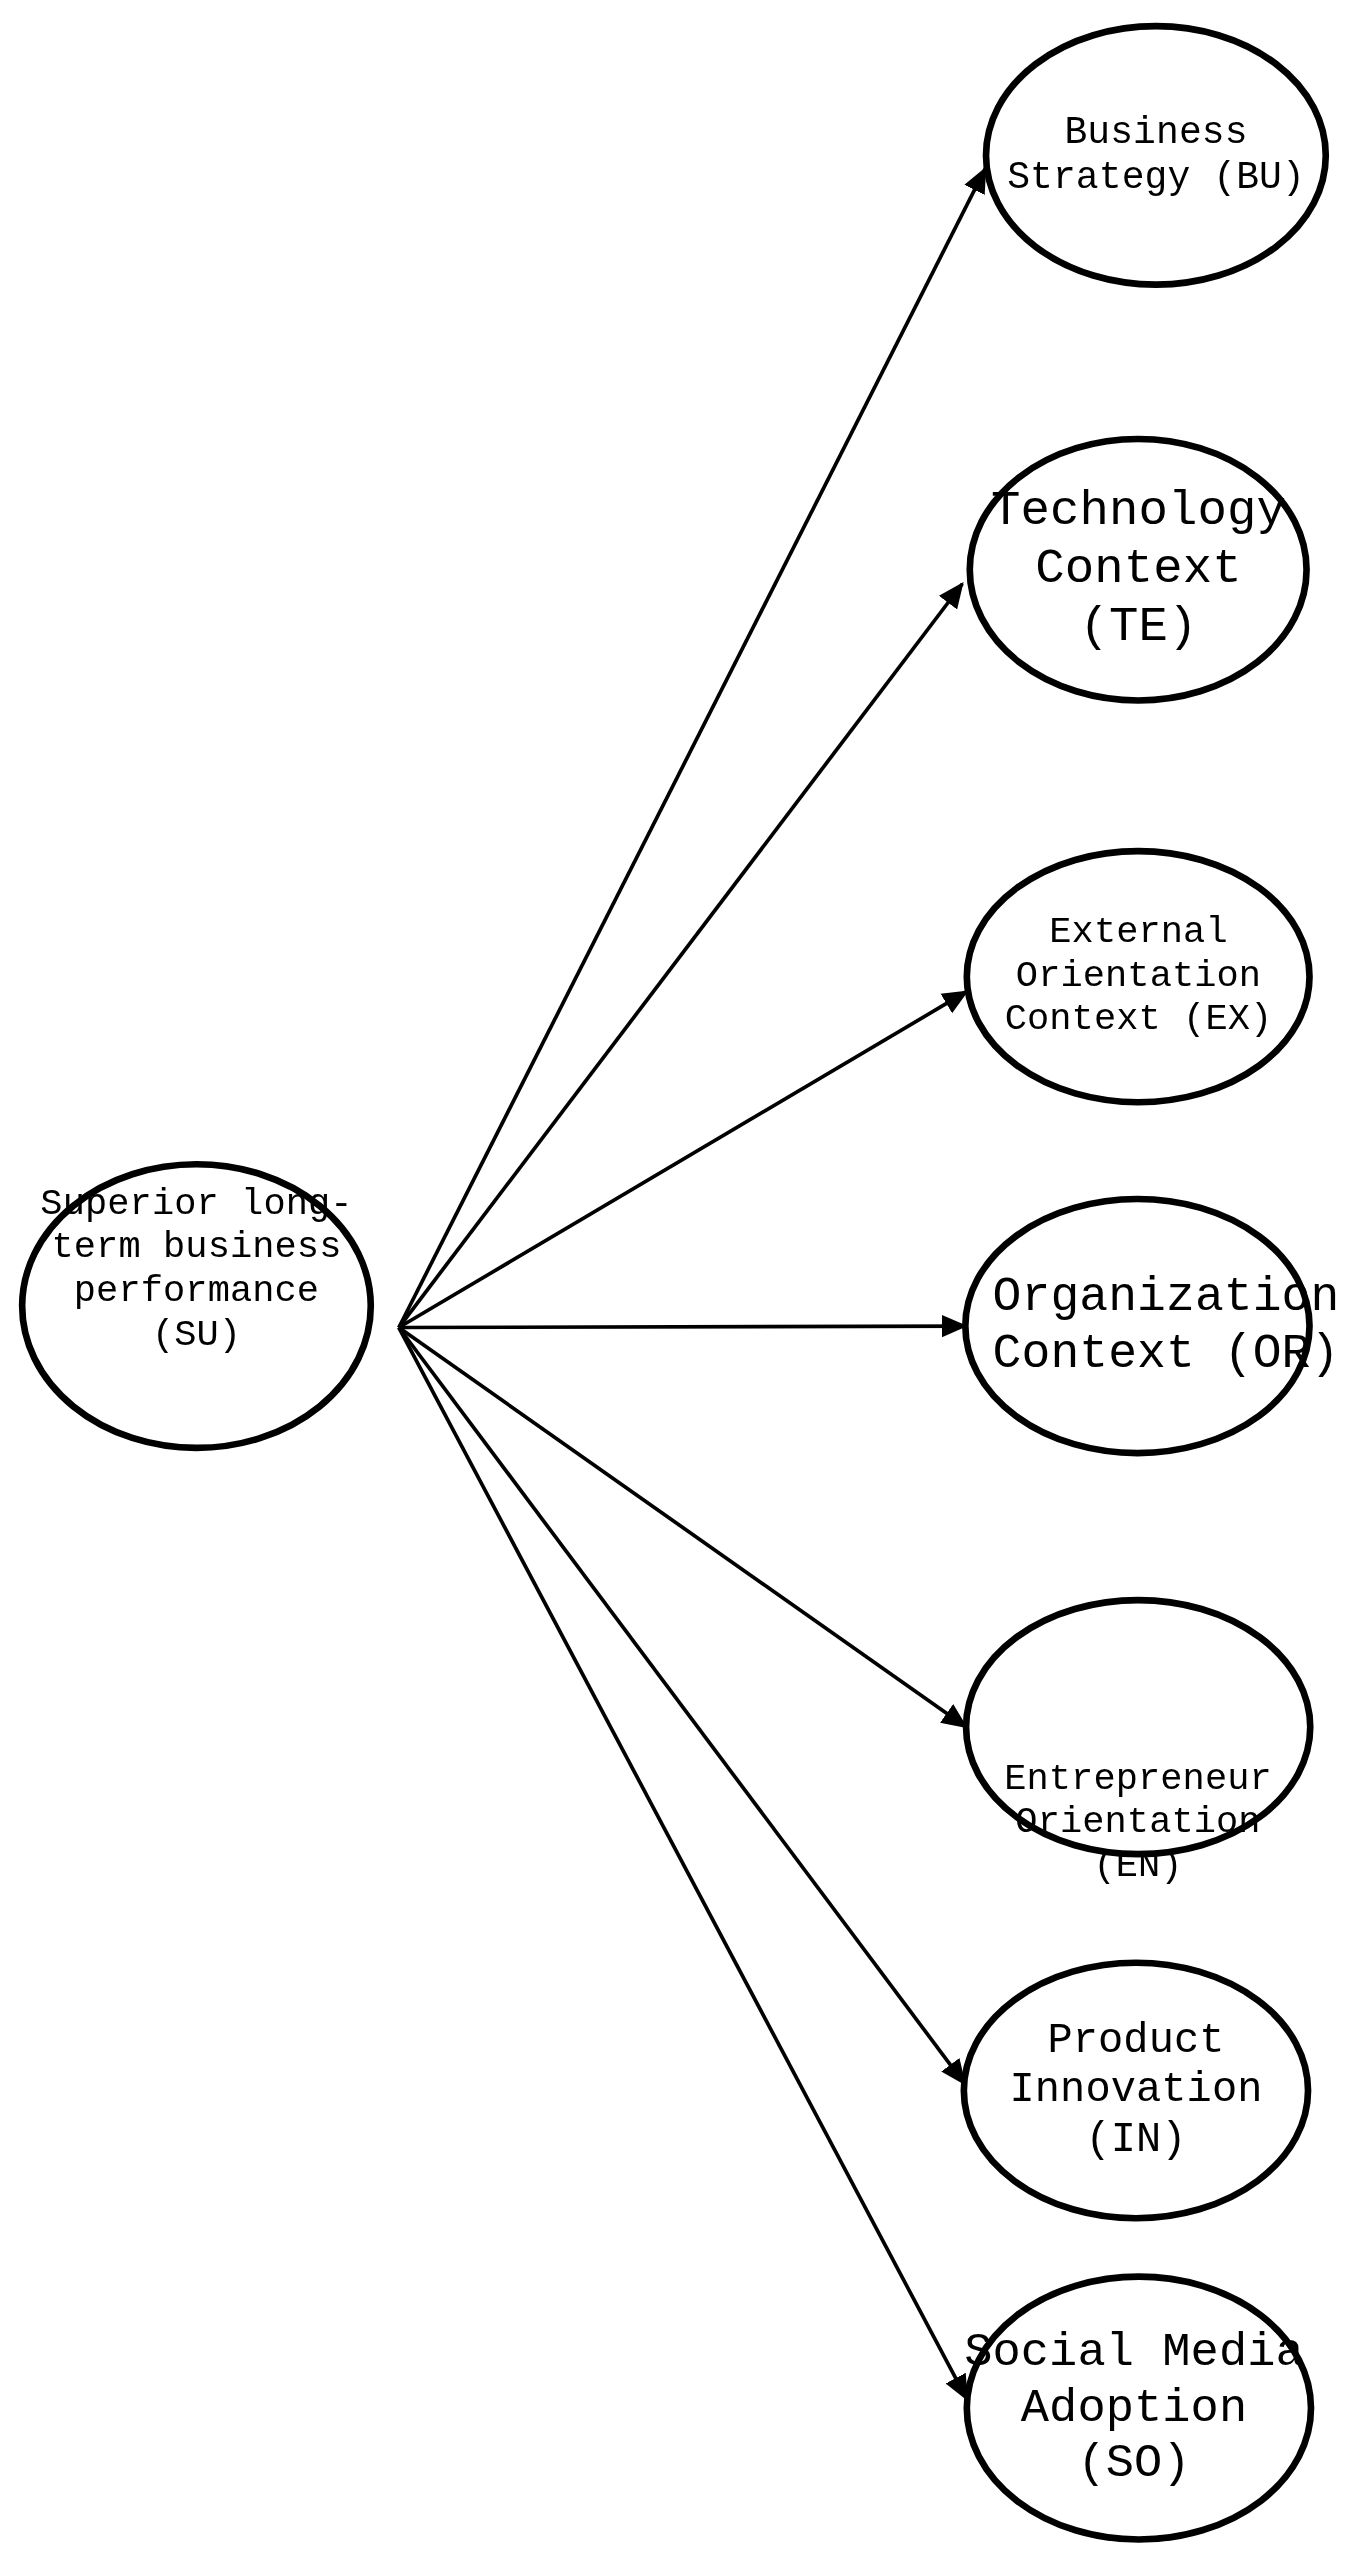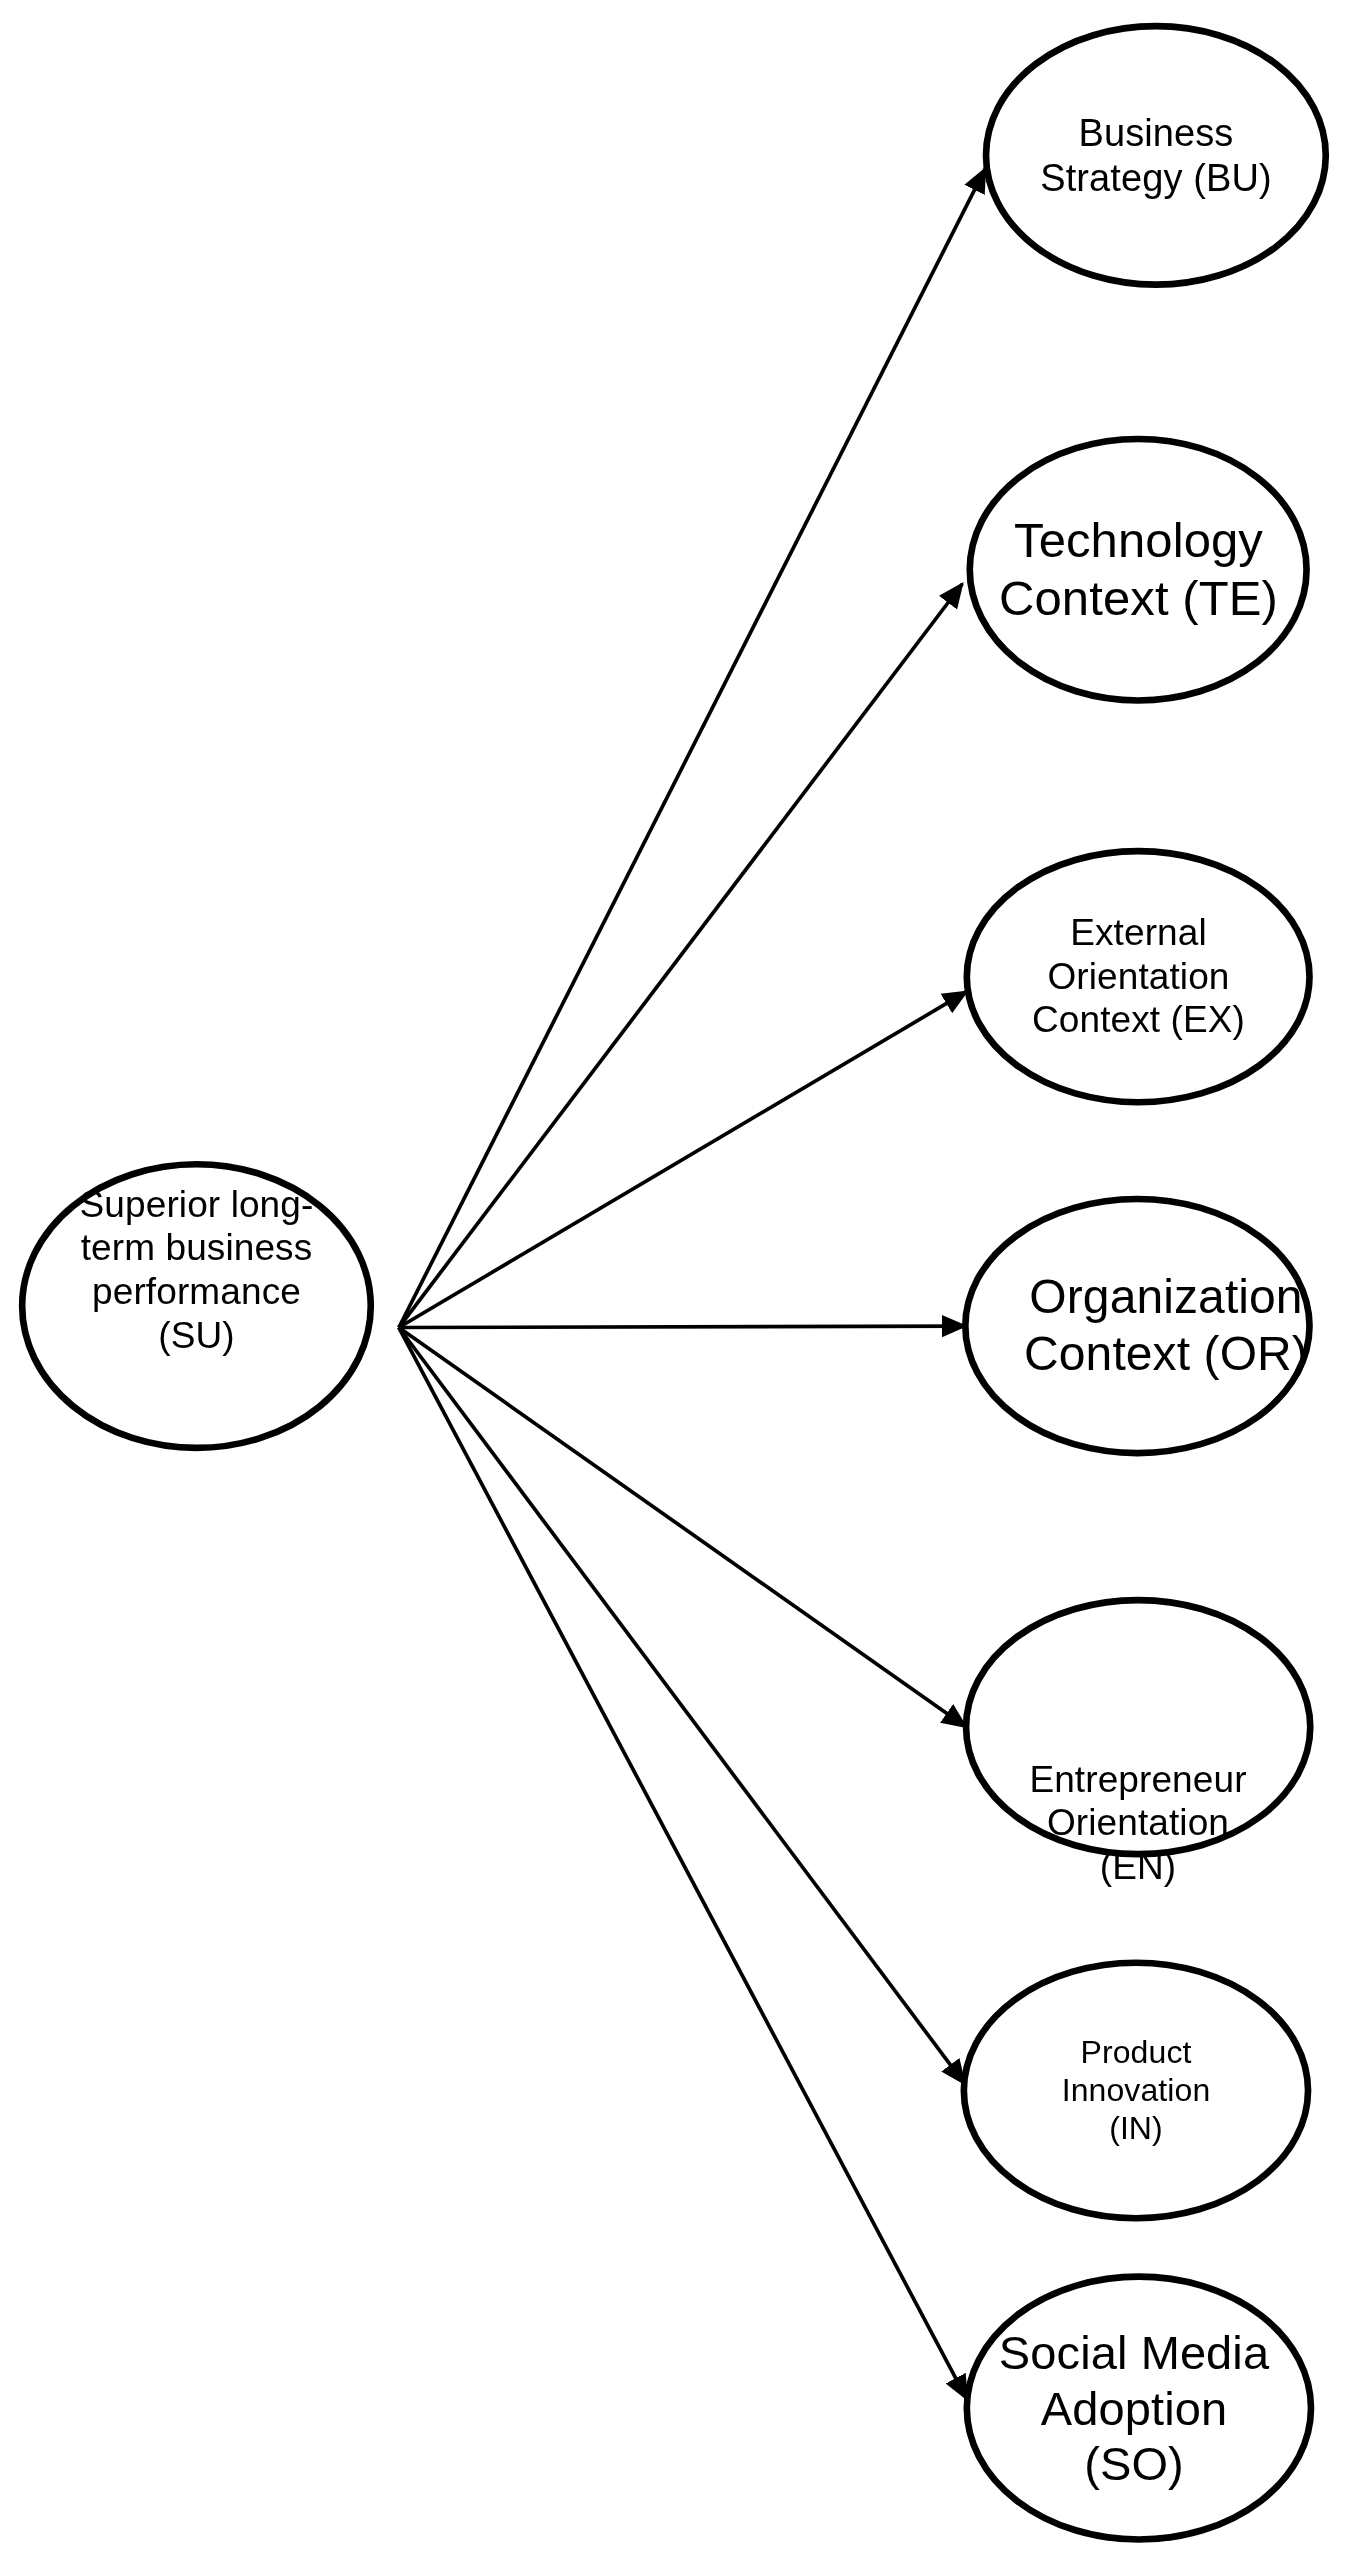--- a/index.html
+++ b/index.html
@@ -36,21 +36,21 @@
     stroke-width: 5;
     fill: none;
   }
   .node-label {
     position: absolute;
     display: flex;
     align-items: center;
     justify-content: center;
     text-align: center;
     color: #000000;
-    font-family: Liberation Sans, sans-serif;
+    font-family: Liberation Mono, monospace;
     line-height: 1.18;
     white-space: pre-line;
     pointer-events: none;
     letter-spacing: 0.1px;
   }
 </style>
 </head>
 <body>
 
 <div id="diagram-root">
@@ -90,21 +90,21 @@
       <div class="node-label" style="left: 970px; top: 439px; width: 337px; height: 262px; font-size: 49px;">Technology
 Context (TE)</div>
       <div class="node-label" style="left: 967px; top: 851px; width: 343px; height: 251px; font-size: 37px;">External
 Orientation
 Context (EX)</div>
       <div class="node-label" style="left: 994px; top: 1199px; width: 344px; height: 254px; font-size: 48px;">Organization
 Context (OR)</div>
       <div class="node-label" style="left: 966px; top: 1696px; width: 344px; height: 254px; font-size: 37px;">Entrepreneur
 Orientation
 (EN)</div>
-      <div class="node-label" style="left: 964px; top: 1963px; width: 344px; height: 256px; font-size: 32px;">Product
+      <div class="node-label" style="left: 964px; top: 1963px; width: 344px; height: 256px; font-size: 42px;">Product
 Innovation
 (IN)</div>
       <div class="node-label" style="left: 962px; top: 2277px; width: 344px; height: 263px; font-size: 47px;">Social Media
 Adoption
 (SO)</div>
     </div>
 </div>
 
 
 </body></html>

